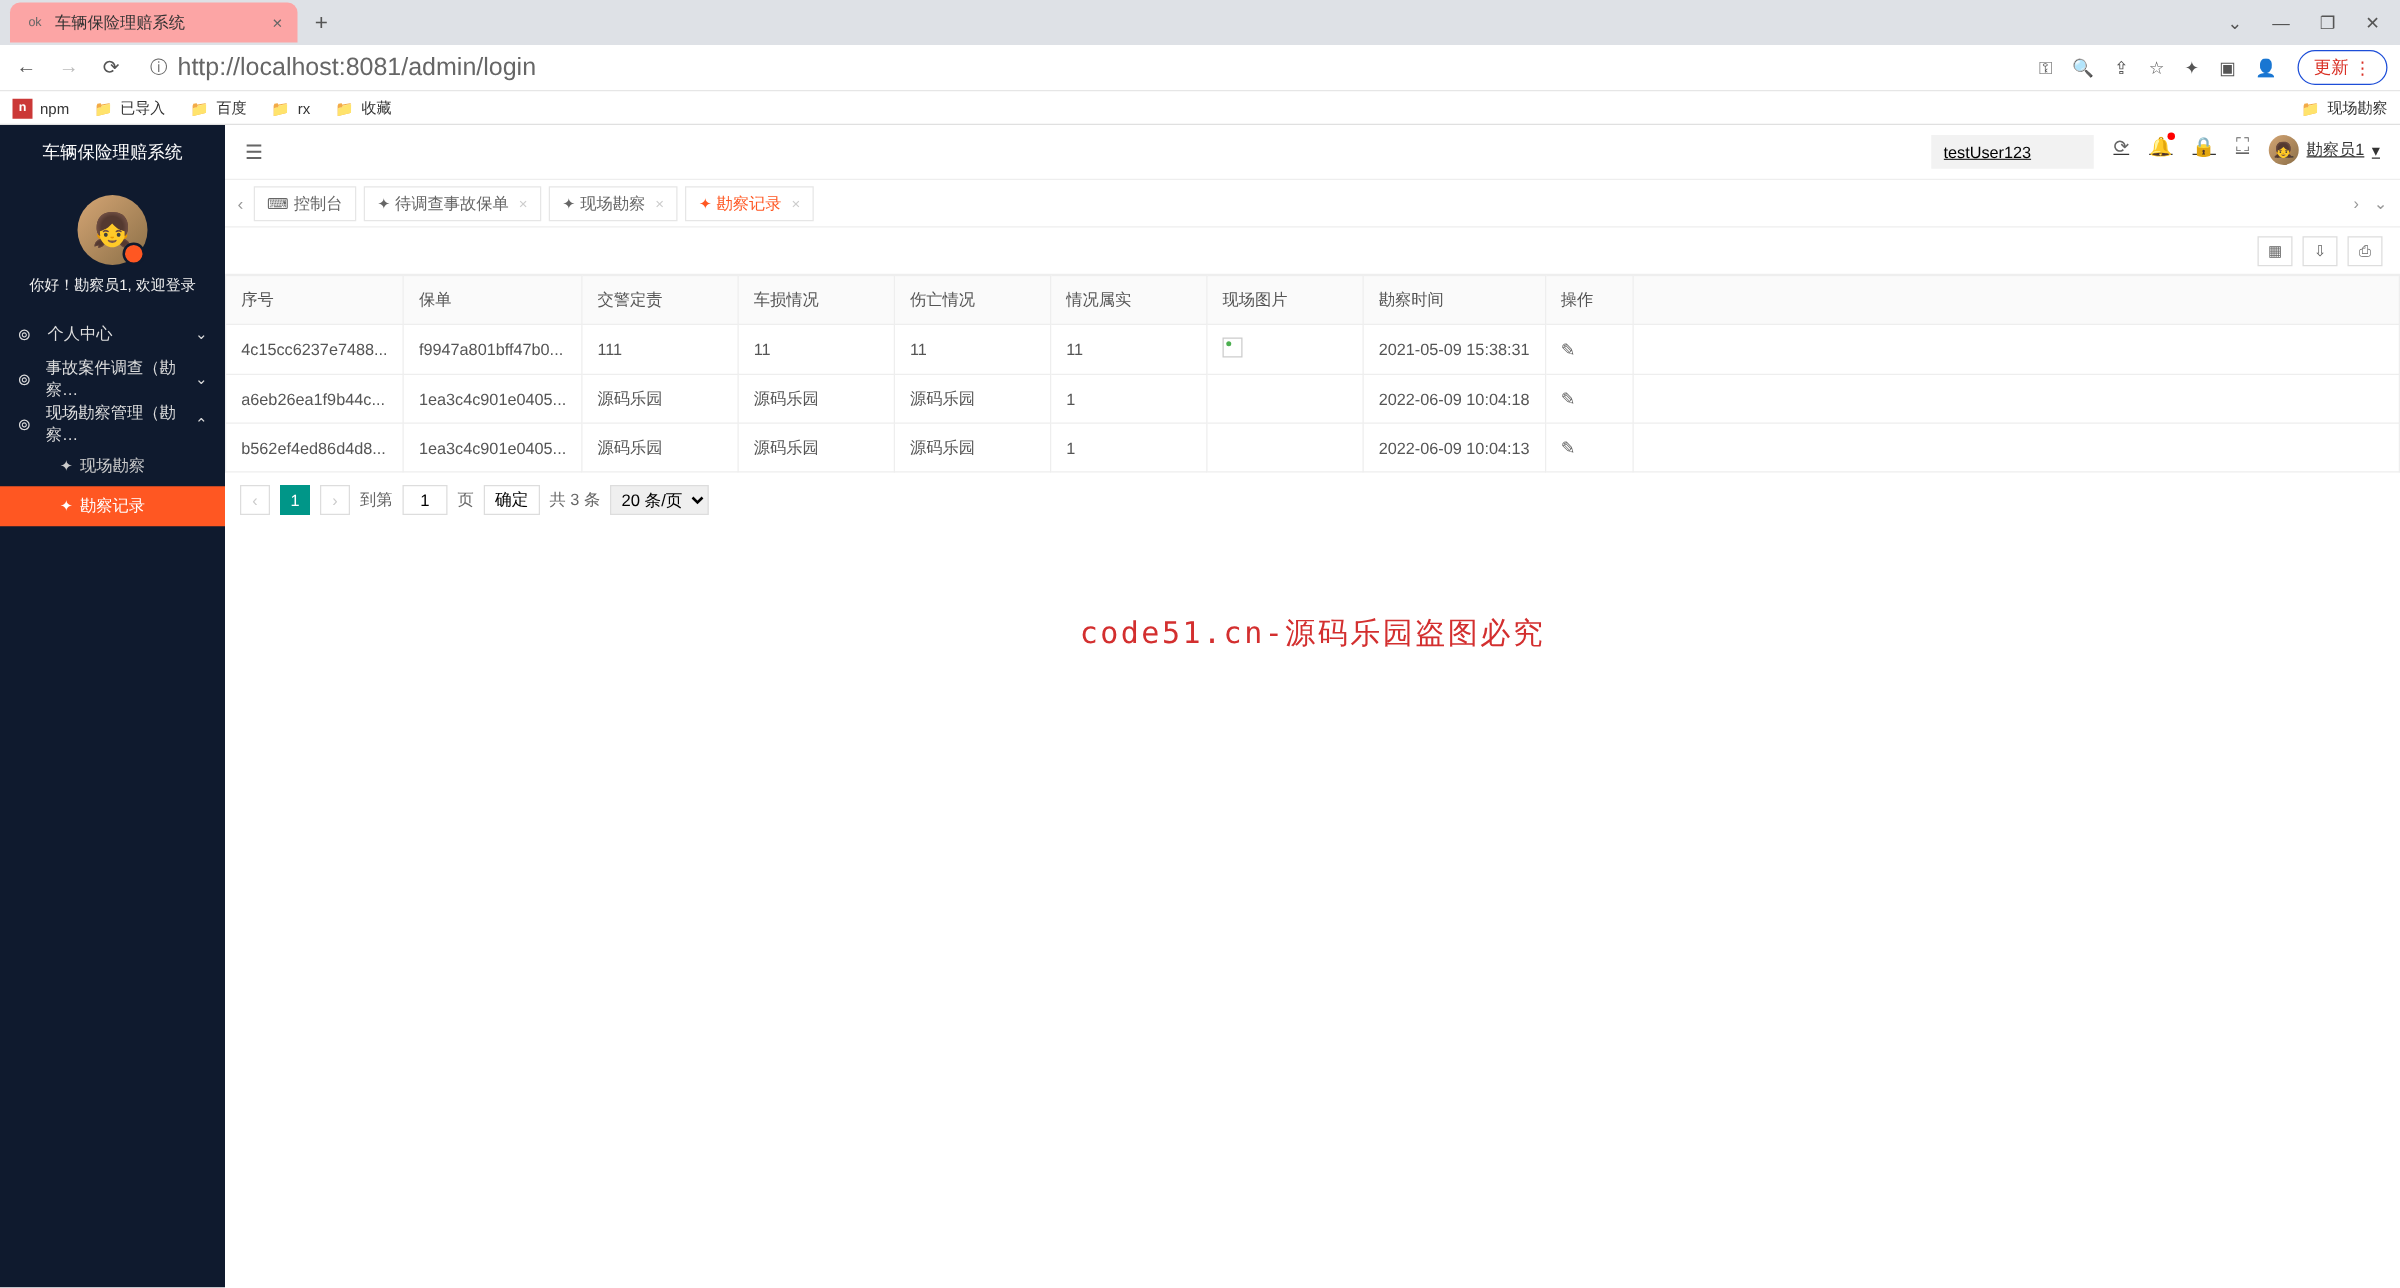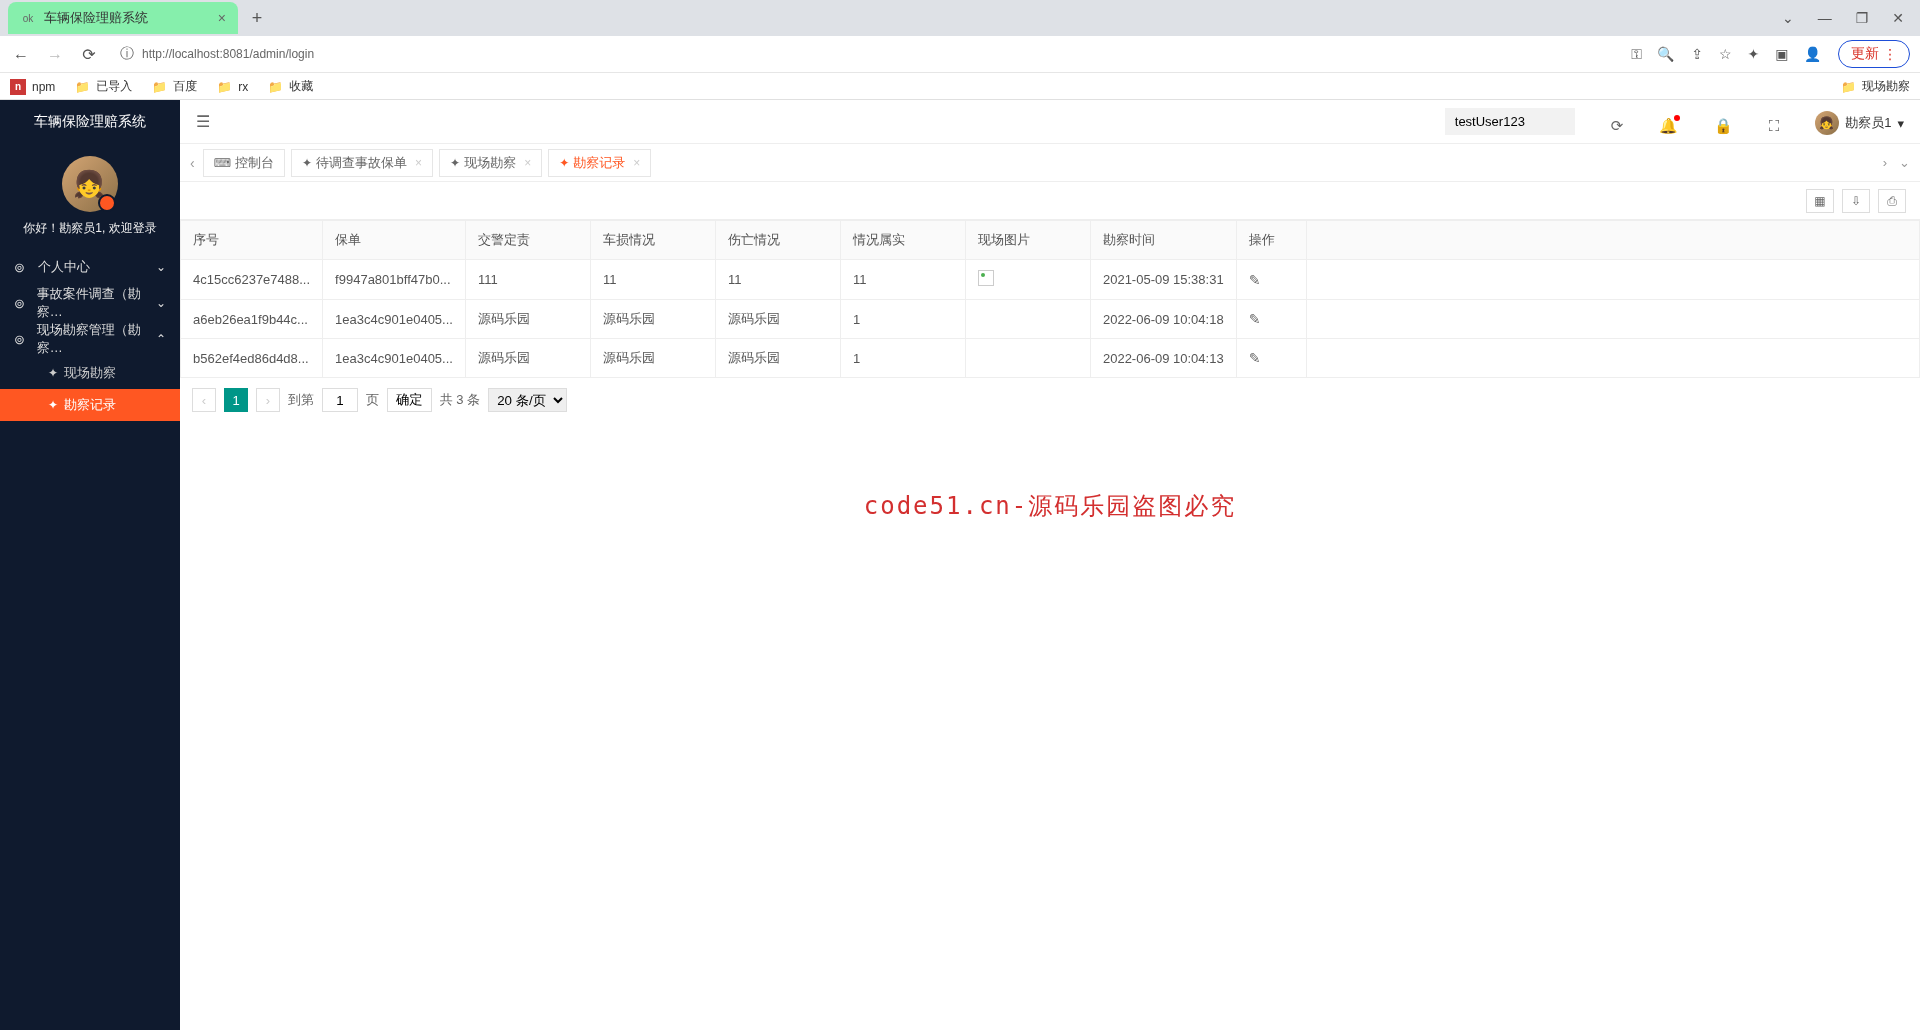--- a/index.html
+++ b/index.html
@@ -1,32 +1,32 @@
 <!DOCTYPE html>
 <html><head>
 <meta charset="utf-8">
 <style>
 * { box-sizing: border-box; margin: 0; padding: 0; }
 body { font-family: "Microsoft YaHei", Arial, sans-serif; font-size: 13px; color: #333; background: #fff; overflow: hidden; }
 
 
 .browser-chrome { height: 100px; border-bottom: 1px solid #e0e0e0; }
 .browser-tabs { height: 36px; display: flex; align-items: center; background: #dee1e6; padding-left: 8px; }
-.browser-tab { background: #86efac; height: 32px; border-radius: 8px 8px 0 0; display: flex; align-items: center; padding: 0 12px; min-width: 230px; position: relative; }
+.browser-tab { background: #fca5a5; height: 32px; border-radius: 8px 8px 0 0; display: flex; align-items: center; padding: 0 12px; min-width: 230px; position: relative; }
 .browser-tab .favicon { width: 16px; height: 16px; margin-right: 8px; display: flex; align-items: center; justify-content: center; font-size: 10px; color: #666; }
 .browser-tab .tab-close { margin-left: auto; font-size: 14px; color: #666; }
 .new-tab-btn { width: 30px; height: 30px; display: flex; align-items: center; justify-content: center; font-size: 18px; color: #555; margin-left: 4px; }
 .window-controls { margin-left: auto; display: flex; gap: 24px; padding-right: 16px; color: #555; }
 .window-controls span { font-size: 14px; }
 
 .addr-bar { height: 36px; display: flex; align-items: center; padding: 0 10px; gap: 12px; background: #fff; }
 .addr-bar .nav-btn { font-size: 16px; color: #555; width: 22px; text-align: center; }
 .url-field { flex: 1; display: flex; align-items: center; padding: 0 8px; }
 .url-field .scheme-icon { color: #666; margin-right: 8px; font-size: 14px; }
-.url-field .url-text { font-size: 12px; color: #666; }
+.url-field .url-text { font-size: 20px; color: #666; }
 .addr-bar .right-icons { display: flex; gap: 16px; align-items: center; color: #555; font-size: 14px; }
 .update-btn { border: 1px solid #1d4ed8; color: #d93025; border-radius: 14px; padding: 4px 12px; display: flex; align-items: center; gap: 4px; }
 
 .bookmarks-bar { height: 28px; display: flex; align-items: center; padding: 0 10px; gap: 20px; font-size: 12px; color: #333; border-top: 1px solid #e6e6e6; }
 .bookmark-item { display: flex; align-items: center; gap: 6px; }
 .folder-icon { color: #ffca28; }
 .npm-icon { background: #cb3837; color: #fff; width: 16px; height: 16px; display: flex; align-items: center; justify-content: center; font-size: 10px; font-weight: bold; }
 .other-bookmarks { margin-left: auto; }
 
 
@@ -40,21 +40,21 @@
 .menu-item { height: 36px; display: flex; align-items: center; padding: 0 14px; font-size: 13px; color: #ddd; position: relative; cursor: pointer; }
 .menu-item .micon { margin-right: 8px; width: 16px; }
 .menu-item .chev { margin-left: auto; font-size: 12px; }
 .submenu-item { height: 32px; display: flex; align-items: center; padding-left: 48px; font-size: 13px; color: #ccc; cursor: pointer; }
 .submenu-item.active { background: #ff5722; color: #fff; }
 .submenu-item .sicon { margin-right: 6px; font-size: 12px; }
 
 .main-area { flex: 1; display: flex; flex-direction: column; position: relative; }
 .topbar { height: 44px; display: flex; align-items: center; padding: 0 16px; border-bottom: 1px solid #eee; }
 .hamburger { font-size: 16px; color: #666; }
-.topbar-right { margin-left: auto; display: flex; align-items: flex-end; gap: 36px; }
+.topbar-right { margin-left: auto; display: flex; align-items: flex-start; gap: 16px; text-decoration: underline; }
 .user-input { background: #f2f2f2; border: none; padding: 6px 10px; width: 130px; font-size: 13px; }
 .topbar-icon { color: #666; font-size: 15px; position: relative; }
 .bell-dot::after { content: ""; position: absolute; top: -2px; right: -2px; width: 6px; height: 6px; background: red; border-radius: 50%; }
 .user-drop { display: flex; align-items: center; gap: 6px; font-size: 13px; }
 .user-drop .uavatar { width: 24px; height: 24px; border-radius: 50%; background: linear-gradient(135deg,#d4a574,#8b6f47); display: flex; align-items: center; justify-content: center; font-size: 12px; }
 
 .tabs-bar { height: 38px; display: flex; align-items: center; padding: 0 10px; border-bottom: 1px solid #eee; }
 .tabs-bar .tprev { font-size: 14px; color: #999; margin-right: 8px; }
 .tab-item { height: 28px; display: flex; align-items: center; padding: 0 10px; font-size: 13px; color: #666; border: 1px solid #e6e6e6; background: #fff; margin-right: 6px; cursor: pointer; }
 .tab-item .ticon { margin-right: 4px; font-size: 12px; }

